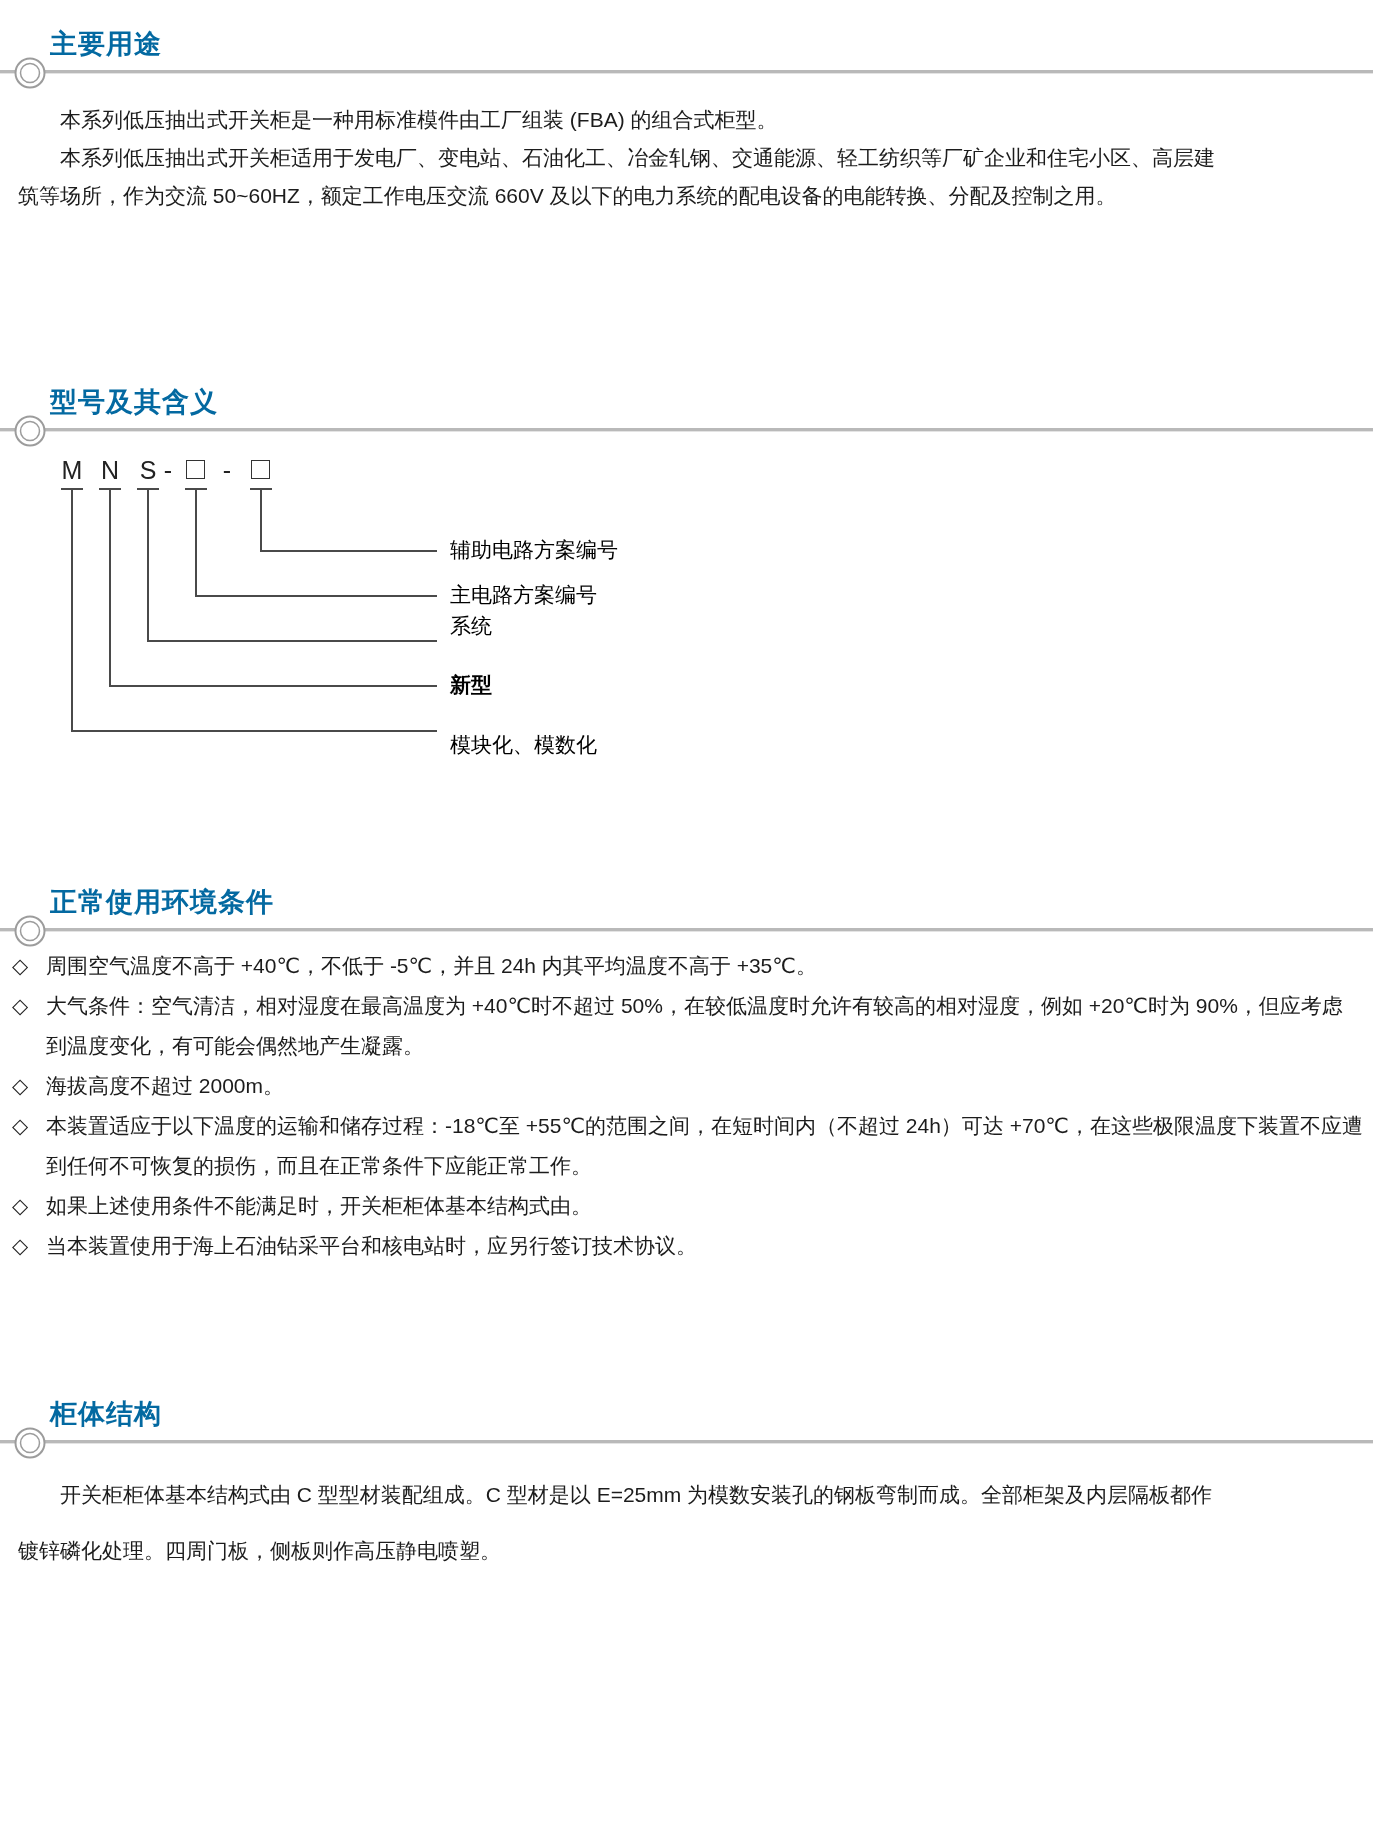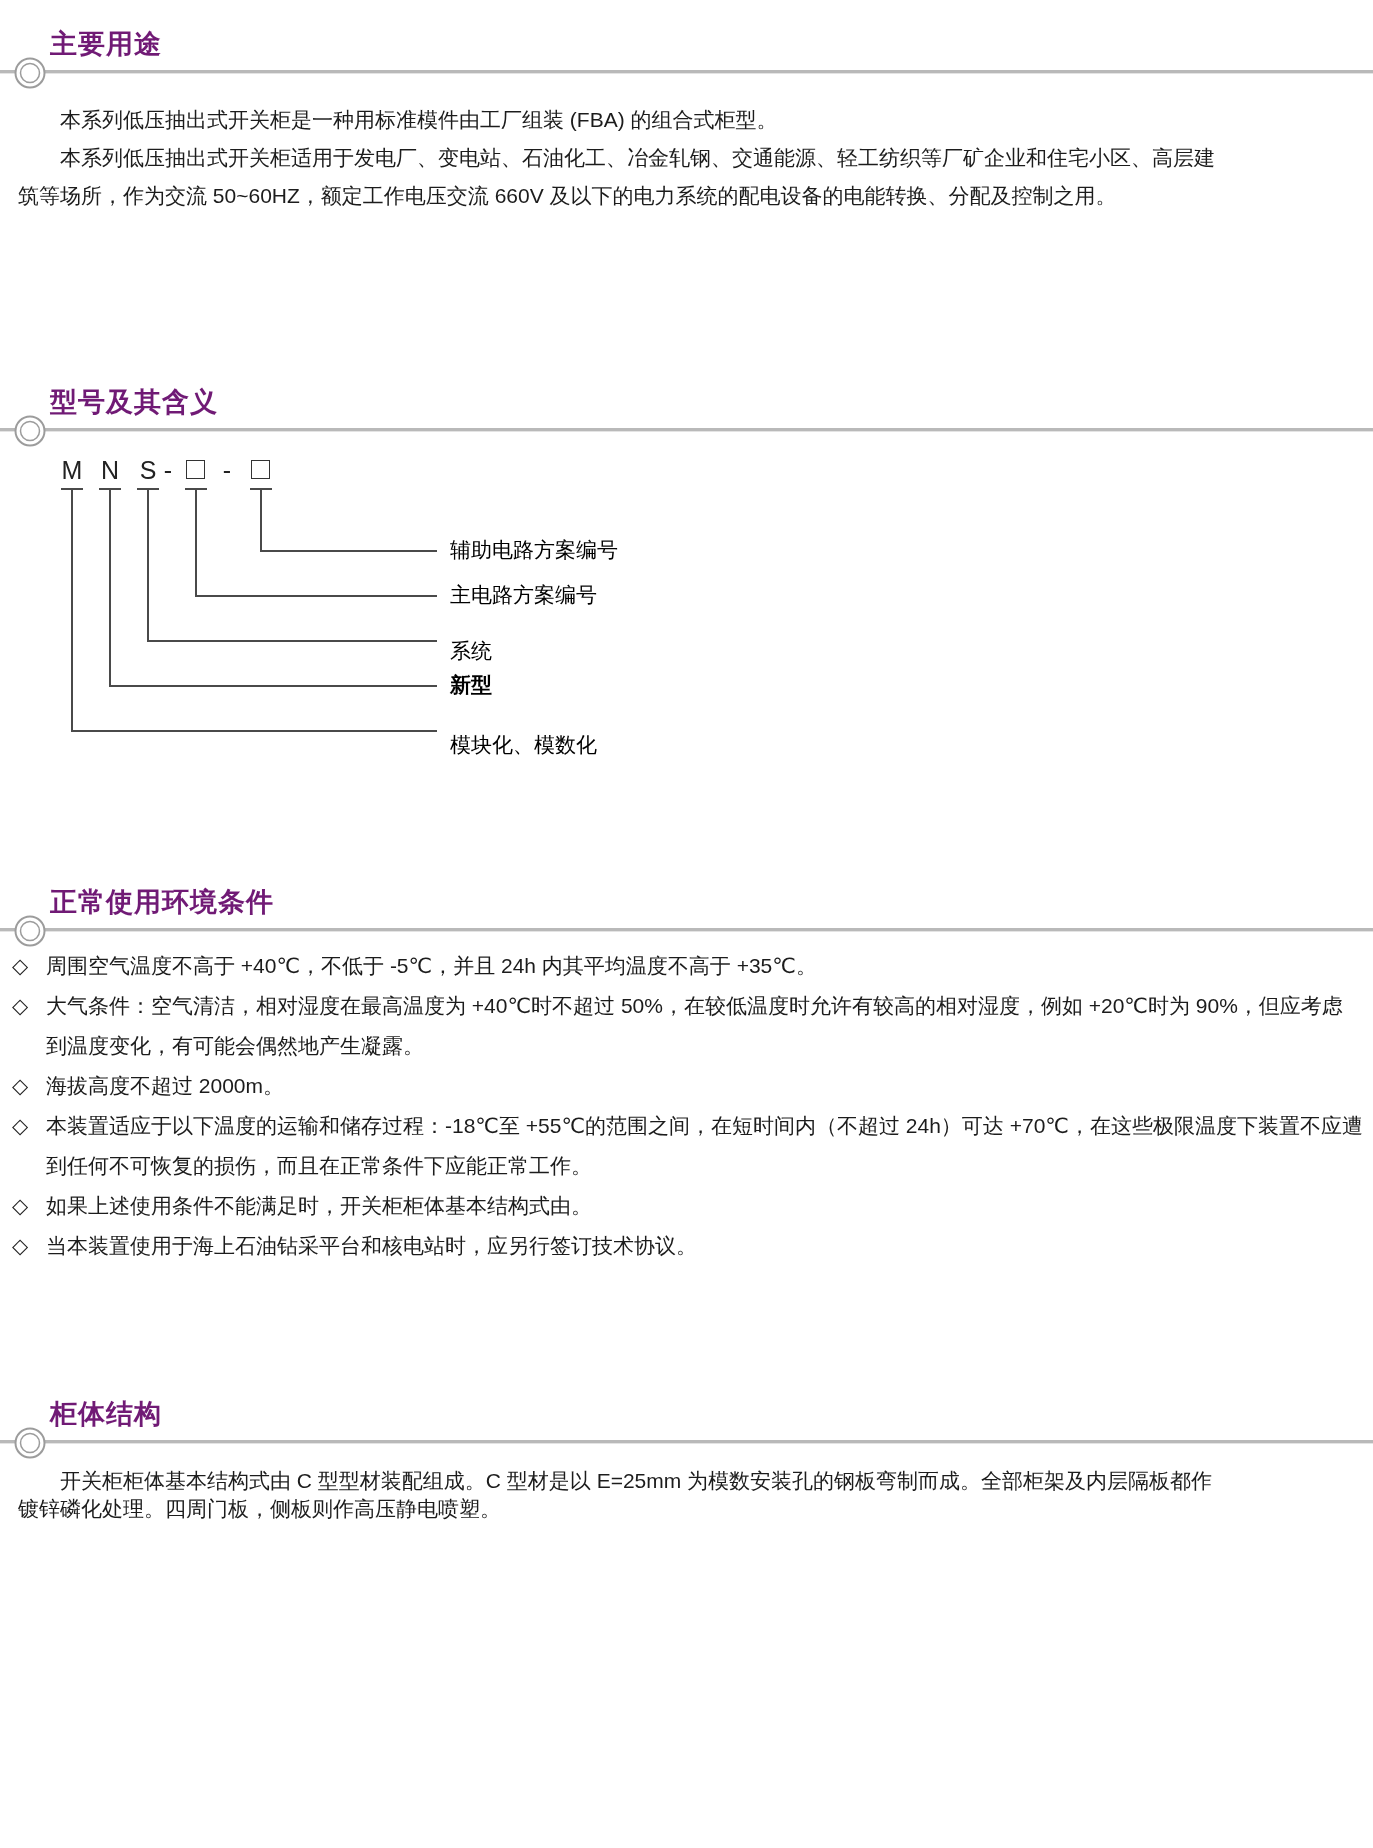--- a/index.html
+++ b/index.html
@@ -5,34 +5,34 @@
   html,body{margin:0;padding:0;}
   body{
     width:1373px;height:1848px;position:relative;background:#ffffff;
     font-family:"Liberation Sans","DejaVu Sans",sans-serif;
     color:#1c1c1c;overflow:hidden;
   }
   
   .sec-head{position:absolute;left:0;width:1373px;height:50px;}
   .sec-title{
     position:absolute;left:50px;bottom:12px;
-    font-size:27px;font-weight:bold;color:#701a75;letter-spacing:1px;margin-top:12px;
+    font-size:27px;font-weight:bold;color:#0369a1;letter-spacing:1px;margin-top:12px;
   }
   .sec-rule{
     position:absolute;left:0;right:0;bottom:0;height:3px;
     background:#b9b9b9;border-bottom:1px solid #e4e4e4;
   }
   .sec-ring{position:absolute;left:13px;bottom:-16px;width:34px;height:34px;}
   
   .textblock{
     position:absolute;left:0;width:1234px;box-sizing:border-box;
     padding:0 12px 0 18px;font-size:21px;line-height:38px;
   }
   .textblock p{margin:0;text-indent:2em;}
-  .lh40 p{line-height:28px;}
+  .lh40 p{line-height:56px;}
   
   .bullets{
     position:absolute;left:0;width:1373px;box-sizing:border-box;
     padding:0 10px 0 12px;font-size:21px;line-height:40px;
   }
   .bullet{display:flex;align-items:flex-start;}
   .bullet .diamond{flex:none;width:34px;font-size:21px;color:#222;}
   .bullet .btext{flex:1 1 auto;}
   
   .diagram{position:absolute;left:0;top:450px;width:760px;height:300px;}
@@ -91,21 +91,21 @@
     <div class="tick" style="left:185px;"></div>
     <div class="vline" style="left:195px;height:107px;"></div>
     <div class="hline" style="left:195px;top:145px;width:242px;"></div>
     <span class="dlabel" style="top:132px;">主电路方案编号</span>
   </div>
 
   <div>
     <div class="tick" style="left:137px;"></div>
     <div class="vline" style="left:147px;height:152px;"></div>
     <div class="hline" style="left:147px;top:190px;width:290px;"></div>
-    <span class="dlabel" style="top:188px;">系统</span>
+    <span class="dlabel" style="top:163px;">系统</span>
   </div>
 
   <div>
     <div class="tick" style="left:99px;"></div>
     <div class="vline" style="left:109px;height:197px;"></div>
     <div class="hline" style="left:109px;top:235px;width:328px;"></div>
     <span class="dlabel" style="top:222px;font-weight:bold;">新型</span>
   </div>
 
   <div>

